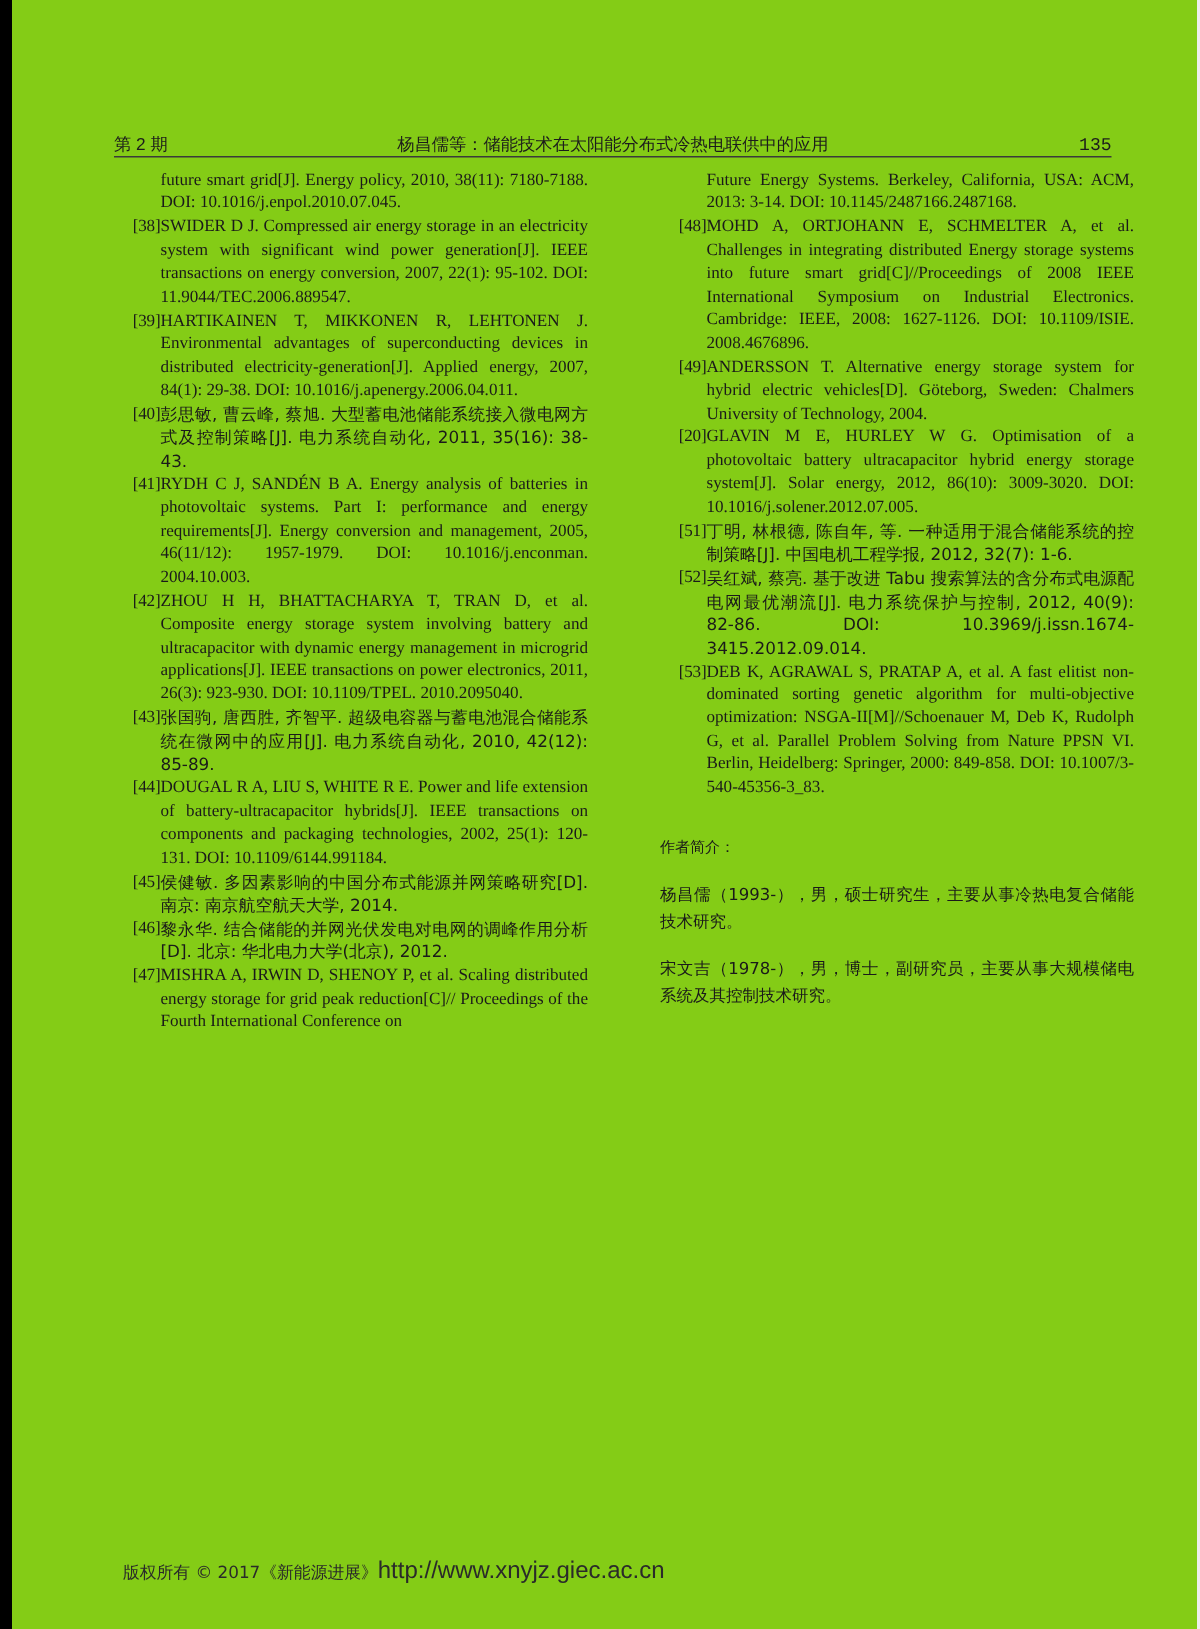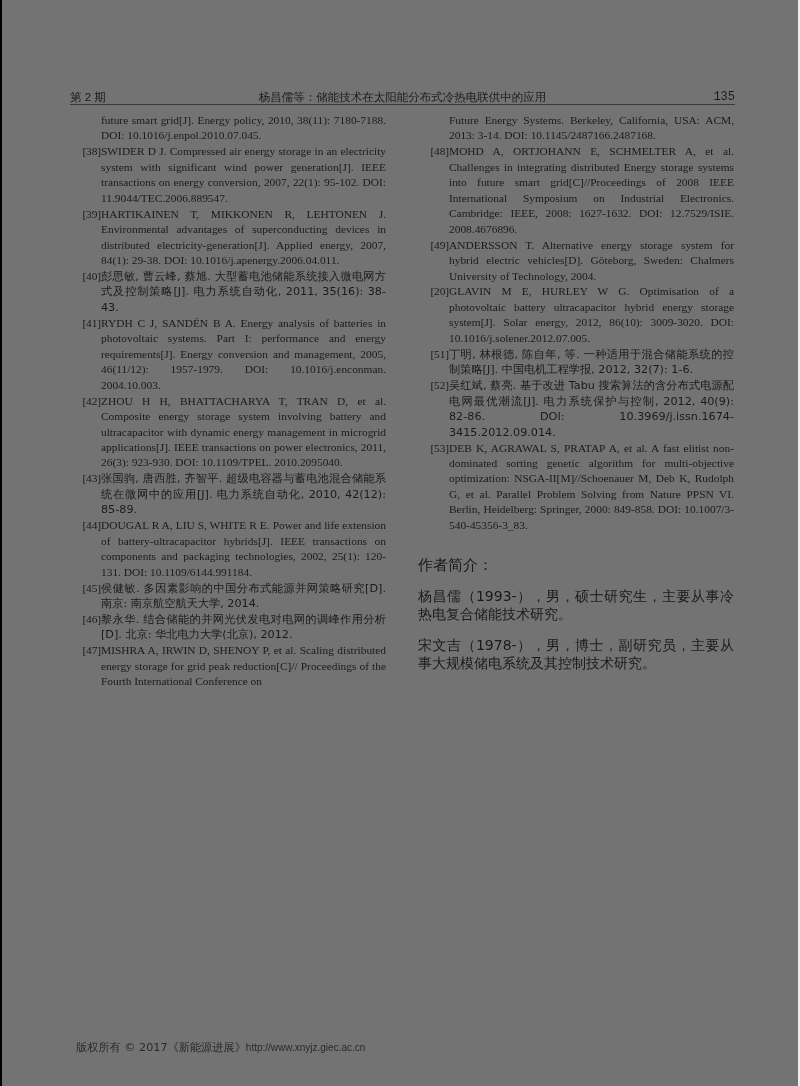--- a/index.html
+++ b/index.html
@@ -14,23 +14,23 @@
     font-family: "Liberation Serif", "DejaVu Serif", serif;
     color: #1a1a1a;
     overflow: hidden;
   }
 
   .page {
     position: absolute;
     left: 0; top: 0;
     width: 800px;
     height: 1086px;
-    background: #737373;
+    background: #84cc16;
     box-sizing: border-box;
-    border-left: 2px solid #000000;
+    border-left: 8px solid #000000;
     border-right: 2px solid #eeeeee;
   }
 
   
   .running-head {
     position: absolute;
     left: 68px;
     top: 83px;
     width: 665px;
     height: 21px;
@@ -69,21 +69,21 @@
     border-top: 1px solid #3a3a3a;
   }
 
   
   .columns {
     position: absolute;
     left: 68px;
     top: 113px;
     width: 665px;
     display: flex;
-    gap: 32px;
+    gap: 48px;
   }
   .col {
     width: 316px;
     flex: 0 0 316px;
   }
 
   
   .ref {
     display: flex;
     align-items: flex-start;
@@ -115,45 +115,45 @@
 
   .cjk {
     font-family: "DejaVu Sans", "Liberation Sans", sans-serif;
     font-size: 11.2px;
   }
 
   
   .bio-head {
     margin-top: 24px;
     font-family: "DejaVu Sans", "Liberation Sans", sans-serif;
-    font-size: 15px;
+    font-size: 10px;
     line-height: 17px;
   }
   .bio-para {
     margin-top: 14px;
     font-family: "DejaVu Sans", "Liberation Sans", sans-serif;
-    font-size: 14px;
+    font-size: 11px;
     line-height: 17.5px;
     text-align: justify;
   }
 
   
   .footer {
     position: absolute;
     left: 74px;
     top: 1040px;
     font-family: "DejaVu Sans", "Liberation Sans", sans-serif;
     font-size: 11.2px;
     line-height: 15px;
     color: #2a2a2a;
     white-space: nowrap;
   }
   .footer .url {
     font-family: "Liberation Sans", "DejaVu Sans", sans-serif;
-    font-size: 10px;
+    font-size: 16px;
   }
 </style>
 </head>
 <body>
 
 <div class="page">
 
   <div class="running-head">
     <span class="rh-left">第 2 期</span>
     <span class="rh-center">杨昌儒等：储能技术在太阳能分布式冷热电联供中的应用</span>
@@ -224,21 +224,21 @@
 
     <div class="col">
 
       <div class="ref nonum">
         <div class="ref-num"></div>
         <div class="ref-body cont">Future Energy Systems. Berkeley, California, USA: ACM, 2013: 3-14. DOI: 10.1145/2487166.2487168.</div>
       </div>
 
       <div class="ref">
         <div class="ref-num">[48]</div>
-        <div class="ref-body">MOHD A, ORTJOHANN E, SCHMELTER A, et al. Challenges in integrating distributed Energy storage systems into future smart grid[C]//Proceedings of 2008 IEEE International Symposium on Industrial Electronics. Cambridge: IEEE, 2008: 1627-1632. DOI: 12.7529/ISIE. 2008.4676896.</div>
+        <div class="ref-body">MOHD A, ORTJOHANN E, SCHMELTER A, et al. Challenges in integrating distributed Energy storage systems into future smart grid[C]//Proceedings of 2008 IEEE International Symposium on Industrial Electronics. Cambridge: IEEE, 2008: 1627-1126. DOI: 10.1109/ISIE. 2008.4676896.</div>
       </div>
 
       <div class="ref">
         <div class="ref-num">[49]</div>
         <div class="ref-body">ANDERSSON T. Alternative energy storage system for hybrid electric vehicles[D]. Göteborg, Sweden: Chalmers University of Technology, 2004.</div>
       </div>
 
       <div class="ref">
         <div class="ref-num">[20]</div>
         <div class="ref-body">GLAVIN M E, HURLEY W G. Optimisation of a photovoltaic battery ultracapacitor hybrid energy storage system[J]. Solar energy, 2012, 86(10): 3009-3020. DOI: 10.1016/j.solener.2012.07.005.</div>

